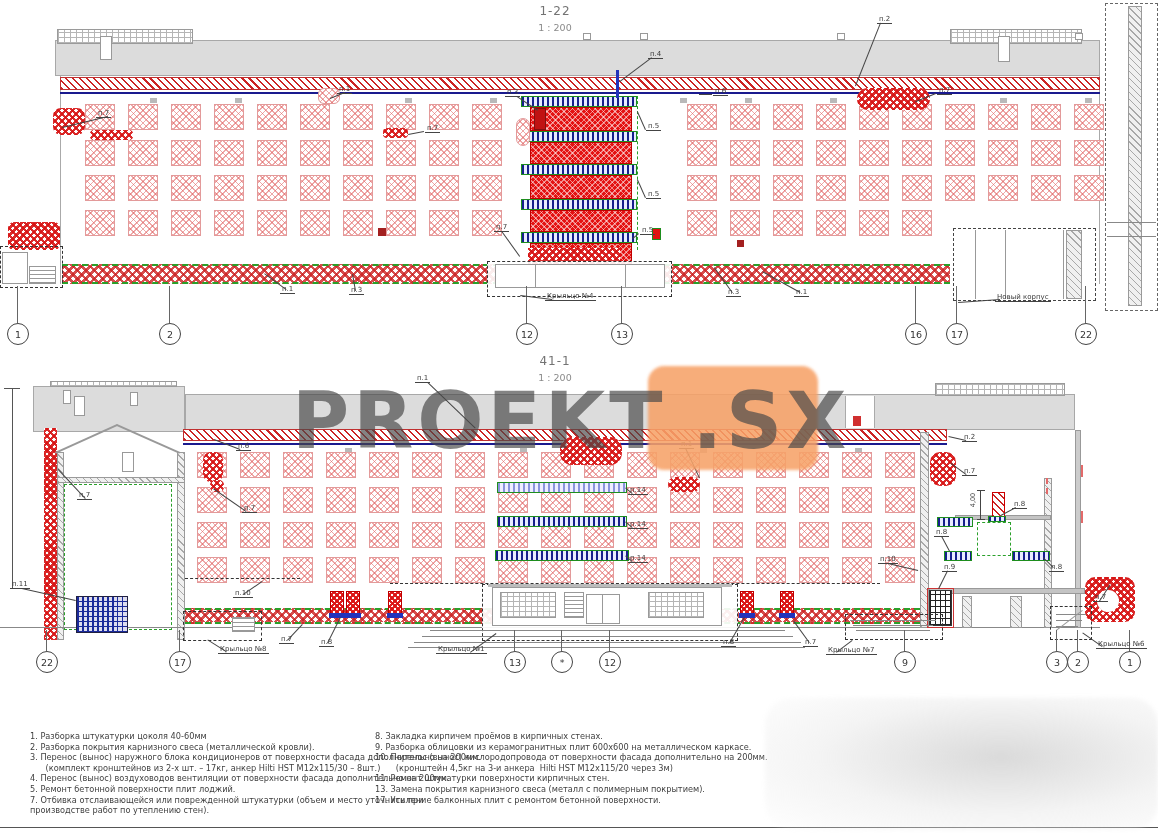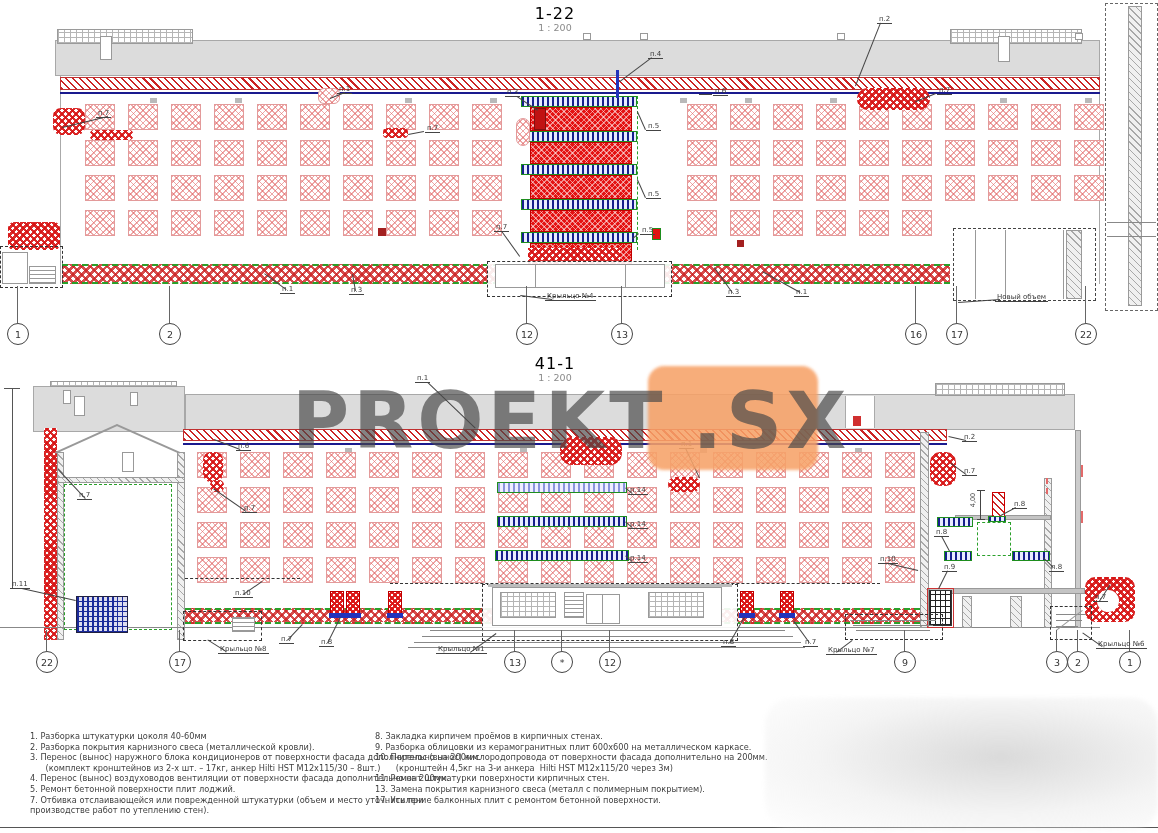--- a/index.html
+++ b/index.html
@@ -46,21 +46,21 @@
     repeating-linear-gradient(0deg,#999 0,#999 1px,transparent 1px,transparent 4px),#fff;}
   .dashed-box{border:1.5px dashed #333;}
   .green-dash{border:1.5px dashed #2aa02a;}
   .rdash{border-left:2px dashed #e36a6a;}
   .bubble{width:22px;height:22px;border:1px solid #444;border-radius:50%;background:#fff;
     font-size:9.5px;color:#333;display:flex;align-items:center;justify-content:center;z-index:3;}
   .line{height:1px;background:#444;transform-origin:0 0;z-index:3;}
   .dline{height:0;border-top:1px dashed #333;z-index:3;}
   .ldr{font-size:7px;line-height:8px;color:#3a3a3a;border-bottom:1px solid #444;
     padding:0 2px;white-space:nowrap;z-index:3;background:transparent;}
-  .title{font-size:16px;color:#000000;letter-spacing:1px;text-align:center;width:120px;}
+  .title{font-size:12px;color:#737373;letter-spacing:1px;text-align:center;width:120px;}
   .scale{font-size:9.5px;color:#8a8a8a;text-align:center;width:120px;}
   .note-line{font-size:8.2px;line-height:10.6px;color:#3f3f3f;white-space:pre;}
   .wm{z-index:6;font-weight:bold;font-size:78px;letter-spacing:4px;
       color:rgba(72,72,72,.68);filter:blur(.7px);white-space:nowrap;}
   .wm-patch{z-index:5;background:#f7a268;opacity:.88;border-radius:16px;filter:blur(1.5px);}
   .blur-patch{z-index:7;background:radial-gradient(ellipse at 60% 45%,rgba(214,214,214,.9) 0%,rgba(235,235,235,.55) 55%,rgba(255,255,255,.15) 100%);
       border-radius:26px;filter:blur(2px);}
   .frame{background:#555;}
 </style>
 </head>
@@ -255,21 +255,21 @@
       <div class="abs ldr" style="left: 280px; top: 285px; width: auto; height: auto;">п.1</div>
       <div class="abs line" style="left: 286px; top: 290px; width: 27.2029px; height: 1px; transform: rotate(-2.5128rad);"></div>
       <div class="abs ldr" style="left: 349px; top: 286px; width: auto; height: auto;">п.3</div>
       <div class="abs line" style="left: 355px; top: 291px; width: 17.2627px; height: 1px; transform: rotate(-1.74547rad);"></div>
       <div class="abs ldr" style="left: 726px; top: 288px; width: auto; height: auto;">п.3</div>
       <div class="abs line" style="left: 732px; top: 293px; width: 30.8058px; height: 1px; transform: rotate(-2.19482rad);"></div>
       <div class="abs ldr" style="left: 794px; top: 288px; width: auto; height: auto;">п.1</div>
       <div class="abs line" style="left: 800px; top: 293px; width: 43.4166px; height: 1px; transform: rotate(-2.63673rad);"></div>
       <div class="abs ldr" style="left: 545px; top: 292px; width: auto; height: auto;">Крыльцо №4</div>
       <div class="abs line" style="left: 552px; top: 300px; width: 32.249px; height: 1px; transform: rotate(-3.01724rad);"></div>
-      <div class="abs ldr" style="left: 995px; top: 293px; width: auto; height: auto;">Новый объем</div>
+      <div class="abs ldr" style="left: 995px; top: 293px; width: auto; height: auto;">Новый корпус</div>
       <div class="abs line" style="left: 1000px; top: 300px; width: 42.107px; height: 1px; transform: rotate(3.07029rad);"></div>
       <div class="abs " style="left: 12px; top: 388px; width: 1px; height: 200px; background: rgb(85, 85, 85);"></div>
       <div class="abs " style="left: 4px; top: 388px; width: 16px; height: 1px; background: rgb(85, 85, 85);"></div>
       <div class="abs gray" style="left: 33px; top: 386px; width: 152px; height: 46px;"></div>
       <div class="abs railgrid" style="left: 50px; top: 381px; width: 127px; height: 6px;"></div>
       <div class="abs whitebox" style="left: 63px; top: 390px; width: 8px; height: 14px;"></div>
       <div class="abs whitebox" style="left: 74px; top: 396px; width: 11px; height: 20px;"></div>
       <div class="abs whitebox" style="left: 130px; top: 392px; width: 8px; height: 14px;"></div>
       <div class="abs gray" style="left: 185px; top: 394px; width: 890px; height: 36px;"></div>
       <div class="abs " style="left: 845px; top: 396px; width: 30px; height: 32px; background: rgb(255, 255, 255); border-left: 1px solid rgb(170, 170, 170); border-right: 1px solid rgb(170, 170, 170);"></div>

